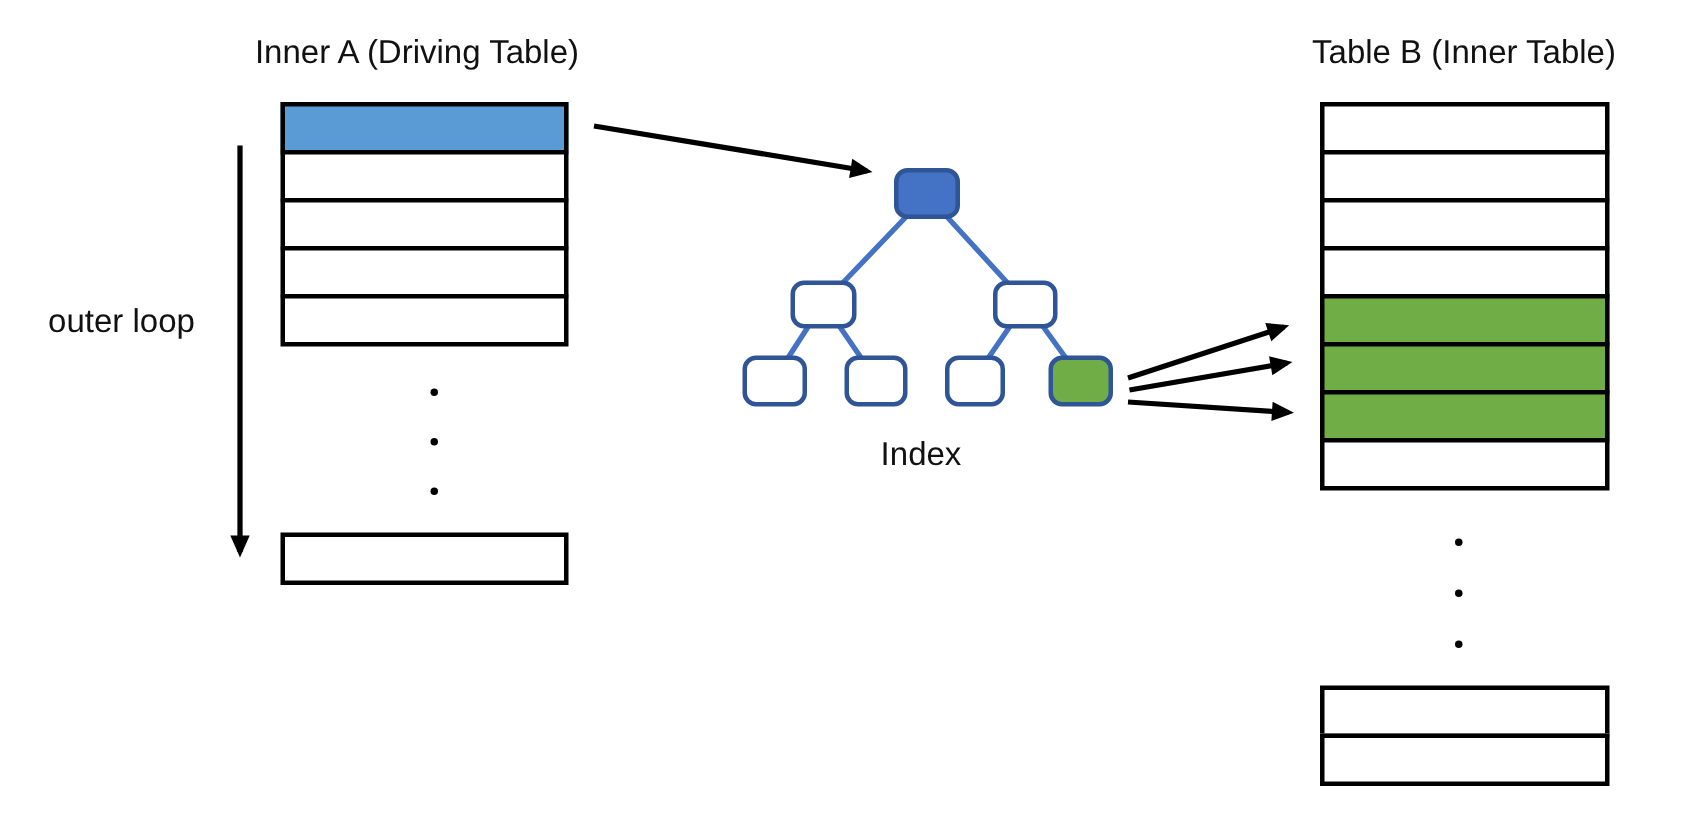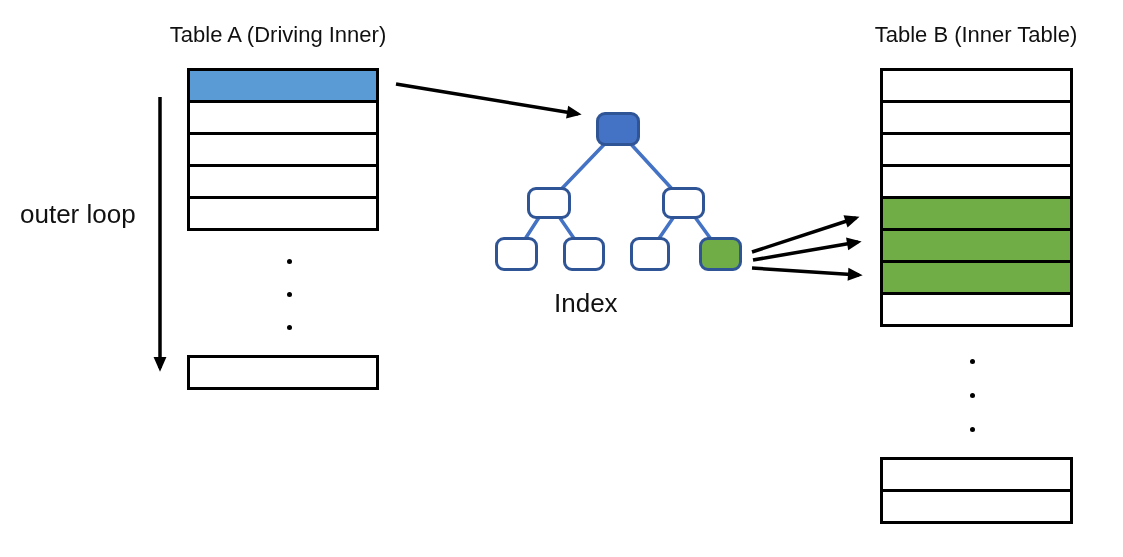--- a/index.html
+++ b/index.html
@@ -17,24 +17,24 @@
     text-align:center;
     font-size:22px;
     line-height:26px;
     color:#111111;
     white-space:nowrap;
   }
   #titleA{left:128px;top:22px;}
   #titleB{left:826px;top:22px;}
   .side-label{
     position:absolute;
-    font-size:26px;
+    font-size:22px;
     line-height:26px;
     color:#111111;
-    text-align:left;
+    text-align:center;
     white-space:nowrap;
   }
   #outerLoopLabel{left:20px;top:201px;width:122px;}
   #indexLabel{left:554px;top:290px;width:120px;}
 
   .table-block{position:absolute;z-index:2;}
   #tableA{left:187px;top:68px;width:192px;}
   #tableATail{left:187px;top:355px;width:192px;}
   #tableB{left:880px;top:68px;width:193px;}
   #tableBTail{left:880px;top:457px;width:193px;}
@@ -86,21 +86,21 @@
     z-index:1;
   }
   .edge{stroke:var(--edge-color,#4472C4);stroke-width:3.5;stroke-linecap:round;}
   .barrow{stroke:var(--arrow-color,#000);stroke-width:3.5;stroke-linecap:butt;}
 </style>
 </head>
 <body>
 
 <div class="canvas">
 
-  <div class="diagram-title" id="titleA">Table A (Driving Inner)</div>
+  <div class="diagram-title" id="titleA">Inner A (Driving Table)</div>
   <div class="diagram-title" id="titleB">Table B (Inner Table)</div>
 
   <div class="side-label" id="outerLoopLabel">outer loop</div>
   <div class="side-label" id="indexLabel">Index</div>
 
   <div class="table-block" id="tableA">
       <div class="trow active"></div>
       <div class="trow"></div>
       <div class="trow"></div>
       <div class="trow"></div>

